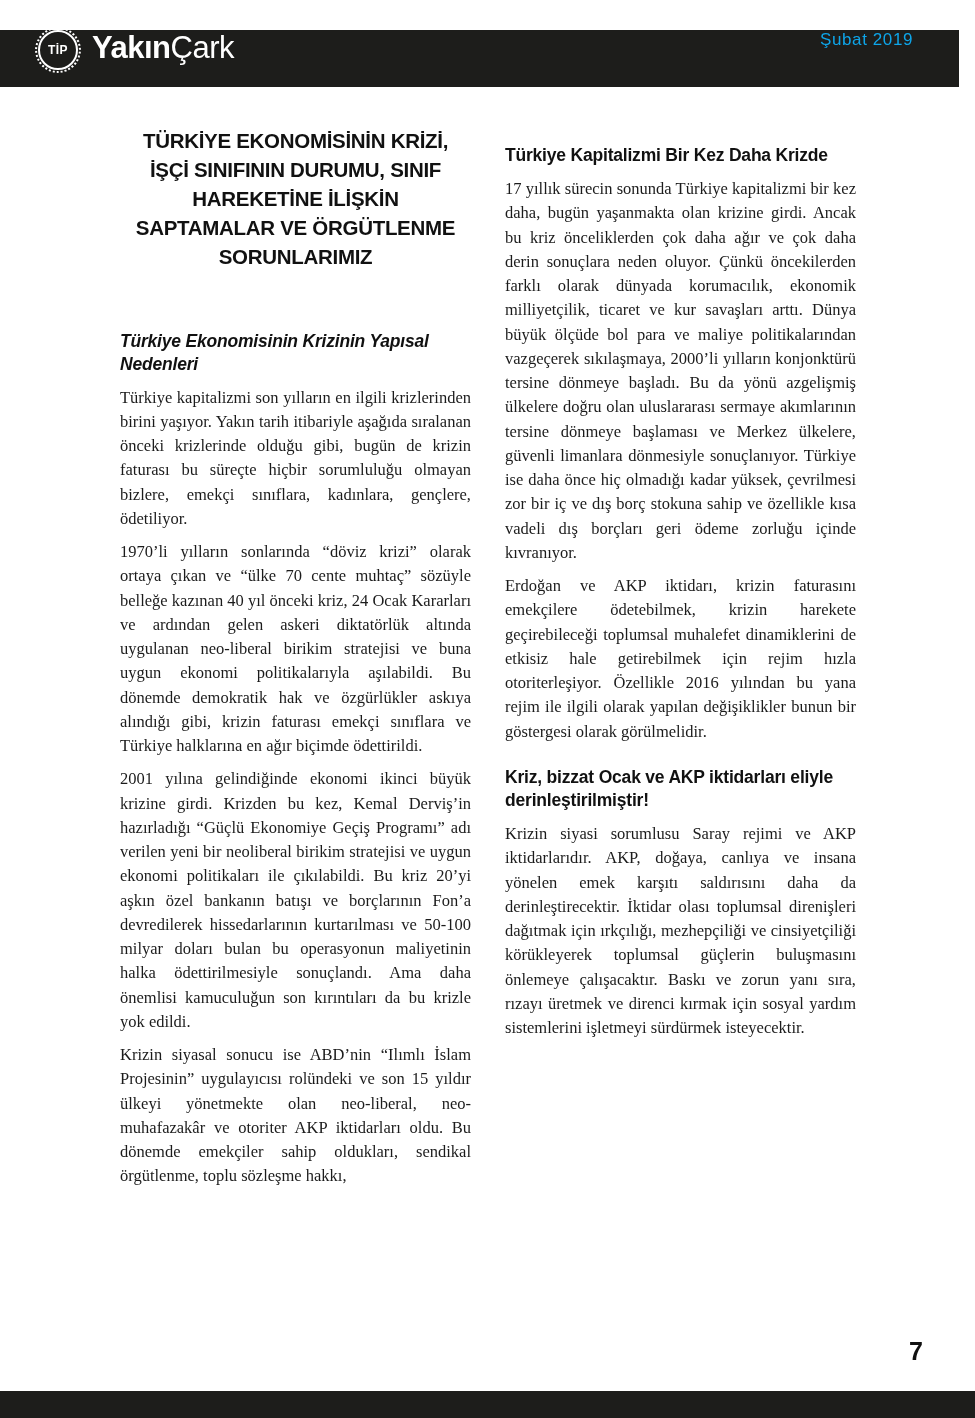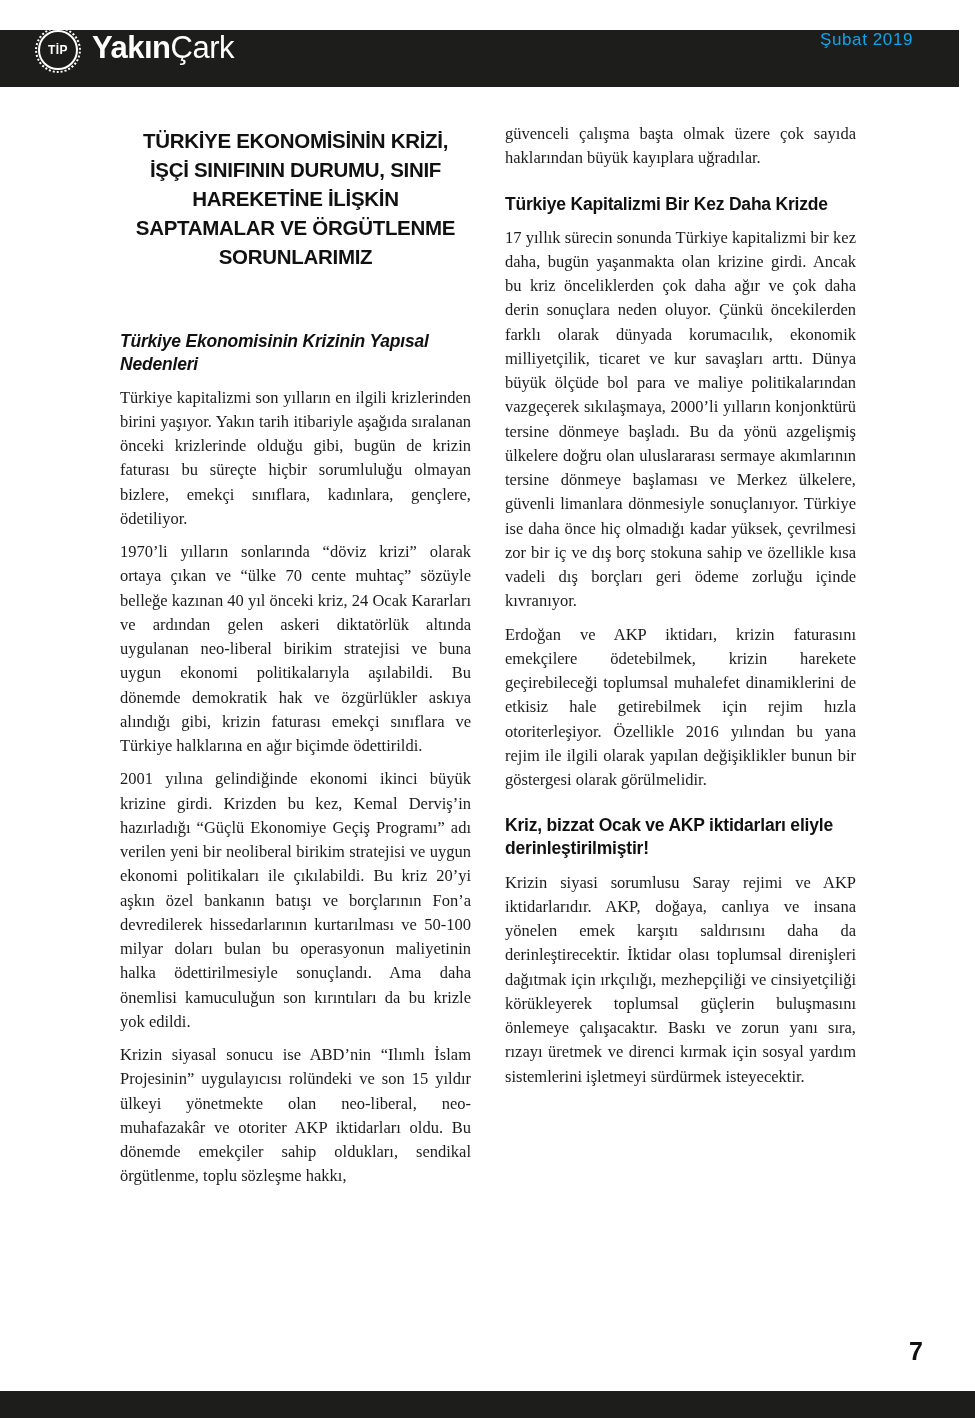--- a/index.html
+++ b/index.html
@@ -155,21 +155,20 @@
     <div class="col">
       <h1 class="article-title">TÜRKİYE EKONOMİSİNİN KRİZİ, İŞÇİ SINIFININ DURUMU, SINIF HAREKETİNE İLİŞKİN SAPTAMALAR VE ÖRGÜTLENME SORUNLARIMIZ</h1>
       <h3 class="sub-heading first">Türkiye Ekonomisinin Krizinin Yapısal Nedenleri</h3>
       <p class="body-text">Türkiye kapitalizmi son yılların en ilgili krizlerinden birini yaşıyor. Yakın tarih itibariyle aşağıda sıralanan önceki krizlerinde olduğu gibi, bugün de krizin faturası bu süreçte hiçbir sorumluluğu olmayan bizlere, emekçi sınıflara, kadınlara, gençlere, ödetiliyor.</p>
       <p class="body-text">1970’li yılların sonlarında “döviz krizi” olarak ortaya çıkan ve “ülke 70 cente muhtaç” sözüyle belleğe kazınan 40 yıl önceki kriz, 24 Ocak Kararları ve ardından gelen askeri diktatörlük altında uygulanan neo-liberal birikim stratejisi ve buna uygun ekonomi politikalarıyla aşılabildi. Bu dönemde demokratik hak ve özgürlükler askıya alındığı gibi, krizin faturası emekçi sınıflara ve Türkiye halklarına en ağır biçimde ödettirildi.</p>
       <p class="body-text">2001 yılına gelindiğinde ekonomi ikinci büyük krizine girdi. Krizden bu kez, Kemal Derviş’in hazırladığı “Güçlü Ekonomiye Geçiş Programı” adı verilen yeni bir neoliberal birikim stratejisi ve uygun ekonomi politikaları ile çıkılabildi. Bu kriz 20’yi aşkın özel bankanın batışı ve borçlarının Fon’a devredilerek hissedarlarının kurtarılması ve 50-100 milyar doları bulan bu operasyonun maliyetinin halka ödettirilmesiyle sonuçlandı. Ama daha önemlisi kamuculuğun son kırıntıları da bu krizle yok edildi.</p>
       <p class="body-text">Krizin siyasal sonucu ise ABD’nin “Ilımlı İslam Projesinin” uygulayıcısı rolündeki ve son 15 yıldır ülkeyi yönetmekte olan neo-liberal, neo-muhafazakâr ve otoriter AKP iktidarları oldu. Bu dönemde emekçiler sahip oldukları, sendikal örgütlenme, toplu sözleşme hakkı,</p>
     </div>
 
     <div class="col">
-      <p class="body-text">güvenceli çalışma başta olmak üzere çok sayıda haklarından büyük kayıplara uğradılar.</p>
       <h3 class="sub-heading">Türkiye Kapitalizmi Bir Kez Daha Krizde</h3>
       <p class="body-text">17 yıllık sürecin sonunda Türkiye kapitalizmi bir kez daha, bugün yaşanmakta olan krizine girdi. Ancak bu kriz önceliklerden çok daha ağır ve çok daha derin sonuçlara neden oluyor. Çünkü öncekilerden farklı olarak dünyada korumacılık, ekonomik milliyetçilik, ticaret ve kur savaşları arttı. Dünya büyük ölçüde bol para ve maliye politikalarından vazgeçerek sıkılaşmaya, 2000’li yılların konjonktürü tersine dönmeye başladı. Bu da yönü azgelişmiş ülkelere doğru olan uluslararası sermaye akımlarının tersine dönmeye başlaması ve Merkez ülkelere, güvenli limanlara dönmesiyle sonuçlanıyor. Türkiye ise daha önce hiç olmadığı kadar yüksek, çevrilmesi zor bir iç ve dış borç stokuna sahip ve özellikle kısa vadeli dış borçları geri ödeme zorluğu içinde kıvranıyor.</p>
       <p class="body-text">Erdoğan ve AKP iktidarı, krizin faturasını emekçilere ödetebilmek, krizin harekete geçirebileceği toplumsal muhalefet dinamiklerini de etkisiz hale getirebilmek için rejim hızla otoriterleşiyor. Özellikle 2016 yılından bu yana rejim ile ilgili olarak yapılan değişiklikler bunun bir göstergesi olarak görülmelidir.</p>
       <h3 class="sub-heading">Kriz, bizzat Ocak ve AKP iktidarları eliyle derinleştirilmiştir!</h3>
       <p class="body-text">Krizin siyasi sorumlusu Saray rejimi ve AKP iktidarlarıdır. AKP, doğaya, canlıya ve insana yönelen emek karşıtı saldırısını daha da derinleştirecektir. İktidar olası toplumsal direnişleri dağıtmak için ırkçılığı, mezhepçiliği ve cinsiyetçiliği körükleyerek toplumsal güçlerin buluşmasını önlemeye çalışacaktır. Baskı ve zorun yanı sıra, rızayı üretmek ve direnci kırmak için sosyal yardım sistemlerini işletmeyi sürdürmek isteyecektir.</p>
     </div>
 
   </div>
 
   <div class="page-number">7</div>

